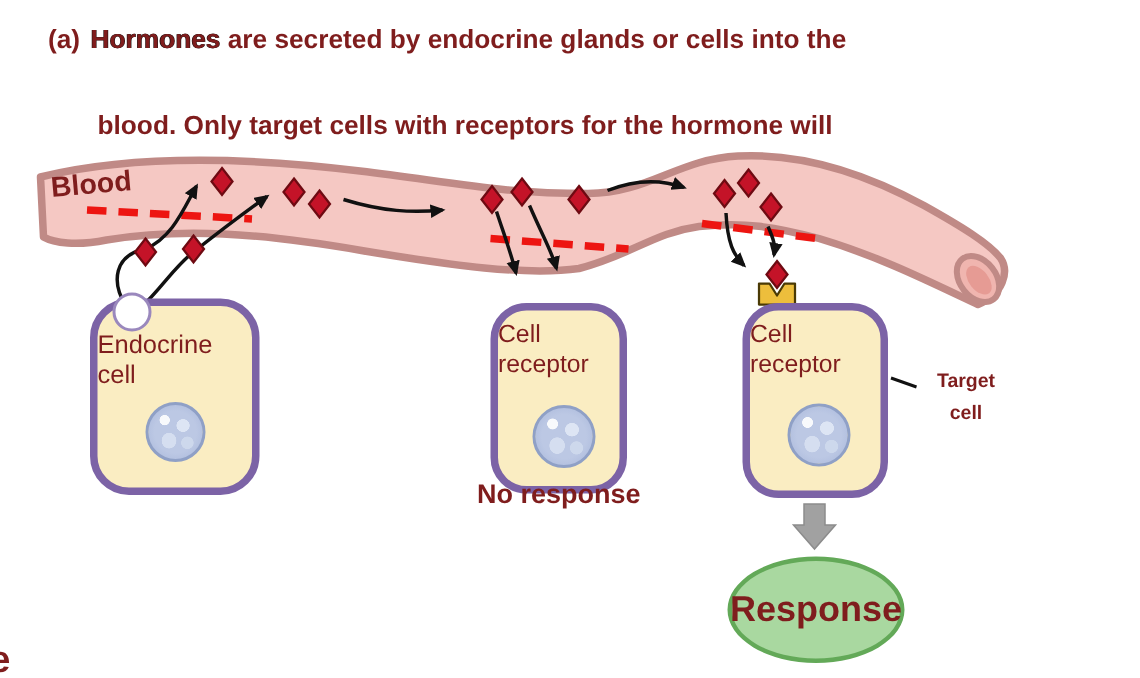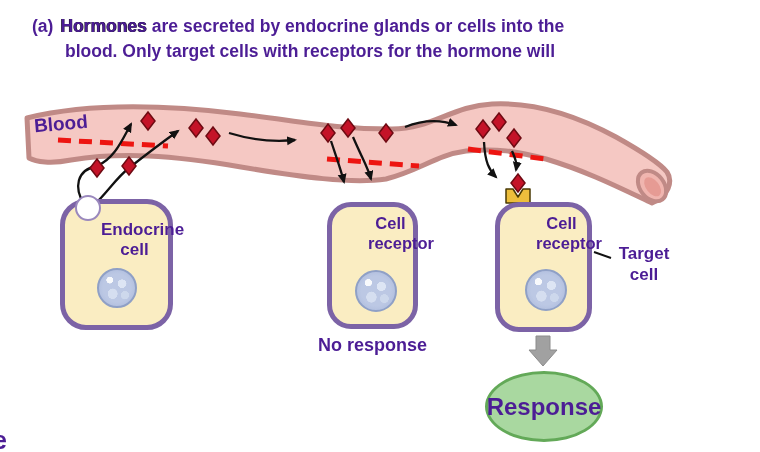--- a/index.html
+++ b/index.html
@@ -1,54 +1,54 @@
 <!DOCTYPE html>
 <html style="--vessel-fill: #F5C8C3; --vessel-wall: #C08A86; --dash-color: #ED1511; --cell-fill: #FAEDC2; --cell-border: #7C63A6; --receptor-color: #EDBE3C; --response-fill: #A9D8A0; --response-border: #63A958;"><head>
 <meta charset="utf-8">
 <style>
   html,body{margin:0;padding:0;background:#fff;}
   .stage{
     position:relative;width:716px;height:452px;background:#ffffff;
-    overflow:hidden;font-family:"Liberation Sans","DejaVu Sans",sans-serif;color:#4c1d95;
+    overflow:hidden;font-family:"Liberation Sans","DejaVu Sans",sans-serif;color:#7f1d1d;
   }
   
   .caption{position:absolute;left:32px;top:14px;width:640px;
     font-size:17.5px;font-weight:bold;line-height:24.5px;}
-  .cap-line2,.cap-line3{margin-left:33px;}
+  .cap-line2,.cap-line3{margin-left:33px;margin-top:32px;}
   .cap-kw{text-shadow:0.35px 0 0 #111,-0.35px 0 0 #111;}
   .cap-marker{margin-right:7px;}
   
   svg.art{position:absolute;left:0;top:0;z-index:1;}
   .vessel{fill:var(--vessel-fill,#F5C8C3);stroke:var(--vessel-wall,#C08A86);stroke-width:5;stroke-linejoin:round;}
   .cap-outer{fill:#F0B5AF;stroke:var(--vessel-wall,#C08A86);stroke-width:4;}
   .cap-inner{fill:#E69B94;}
   .dash{stroke:var(--dash-color,#ED1511);stroke-width:5;fill:none;stroke-dasharray:13 8;}
   .arrow{stroke:#111;stroke-width:2.3;fill:none;}
   .receptor{fill:var(--receptor-color,#EDBE3C);stroke:#4a3a05;stroke-width:1.5;stroke-linejoin:round;}
   .pointer-line{stroke:#111;stroke-width:2;}
   .gray-arrow{fill:#A1A1A1;stroke:#8C8C8C;stroke-width:1;}
   
   .cell{position:absolute;box-sizing:border-box;z-index:2;
     background:var(--cell-fill,#FAEDC2);
     border:5px solid var(--cell-border,#7C63A6);border-radius:26px;}
-  .cell-label{font-weight:bold;font-size:17px;line-height:20px;text-align:center;margin-left:36px;}
+  .cell-label{font-weight:normal;font-size:17px;line-height:20px;text-align:left;}
   .secretion-pore{position:absolute;width:26px;height:26px;border-radius:50%;
     background:#fff;border:2.5px solid #9a88bd;box-sizing:border-box;}
   .nucleus{position:absolute;border-radius:50%;border:2px solid #8FA0C6;box-sizing:border-box;
     background:
       radial-gradient(circle at 30% 28%, rgba(255,255,255,.9) 0 9%, rgba(255,255,255,0) 10%),
       radial-gradient(ellipse at 64% 38%, #dde5f4 0 13%, rgba(0,0,0,0) 14%),
       radial-gradient(ellipse at 38% 66%, #d5def0 0 15%, rgba(0,0,0,0) 16%),
       radial-gradient(circle at 72% 70%, #cdd8ec 0 11%, rgba(0,0,0,0) 12%),
       radial-gradient(circle at 50% 50%, #bcc8e4 0 55%, #a6b5d9 100%);}
   
   .lbl{position:absolute;font-weight:bold;z-index:2;}
   .blood-lbl{left:34px;top:113px;font-size:19px;transform:rotate(-5deg);}
-  .no-response{left:307px;top:335px;width:131px;font-size:18px;text-align:center;}
-  .target-lbl{left:606px;top:243px;width:76px;font-size:17px;line-height:21px;text-align:center;}
+  .no-response{left:307px;top:319px;width:131px;font-size:18px;text-align:center;}
+  .target-lbl{left:606px;top:243px;width:76px;font-size:13px;line-height:21px;text-align:center;}
   .fragment{left:-7px;top:426px;font-size:25px;z-index:2;}
   
   .response{position:absolute;left:485px;top:371px;width:118px;height:71px;z-index:2;
     background:var(--response-fill,#A9D8A0);border:3px solid var(--response-border,#63A958);
     border-radius:50%;box-sizing:border-box;display:flex;align-items:center;justify-content:center;
     font-weight:bold;font-size:24px;}
 </style>
 </head>
 <body>
 

